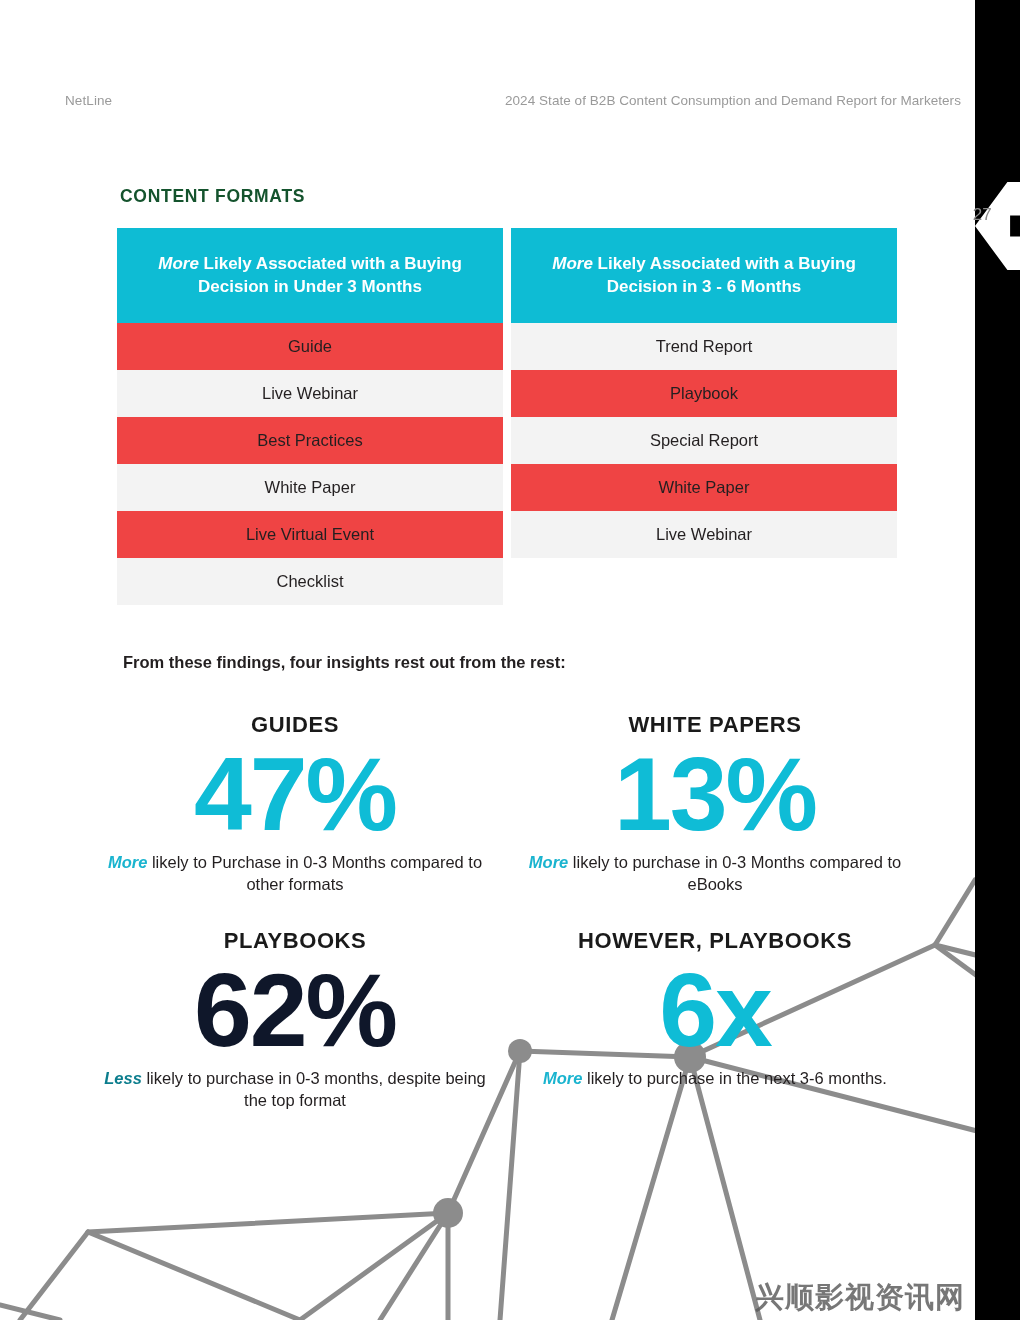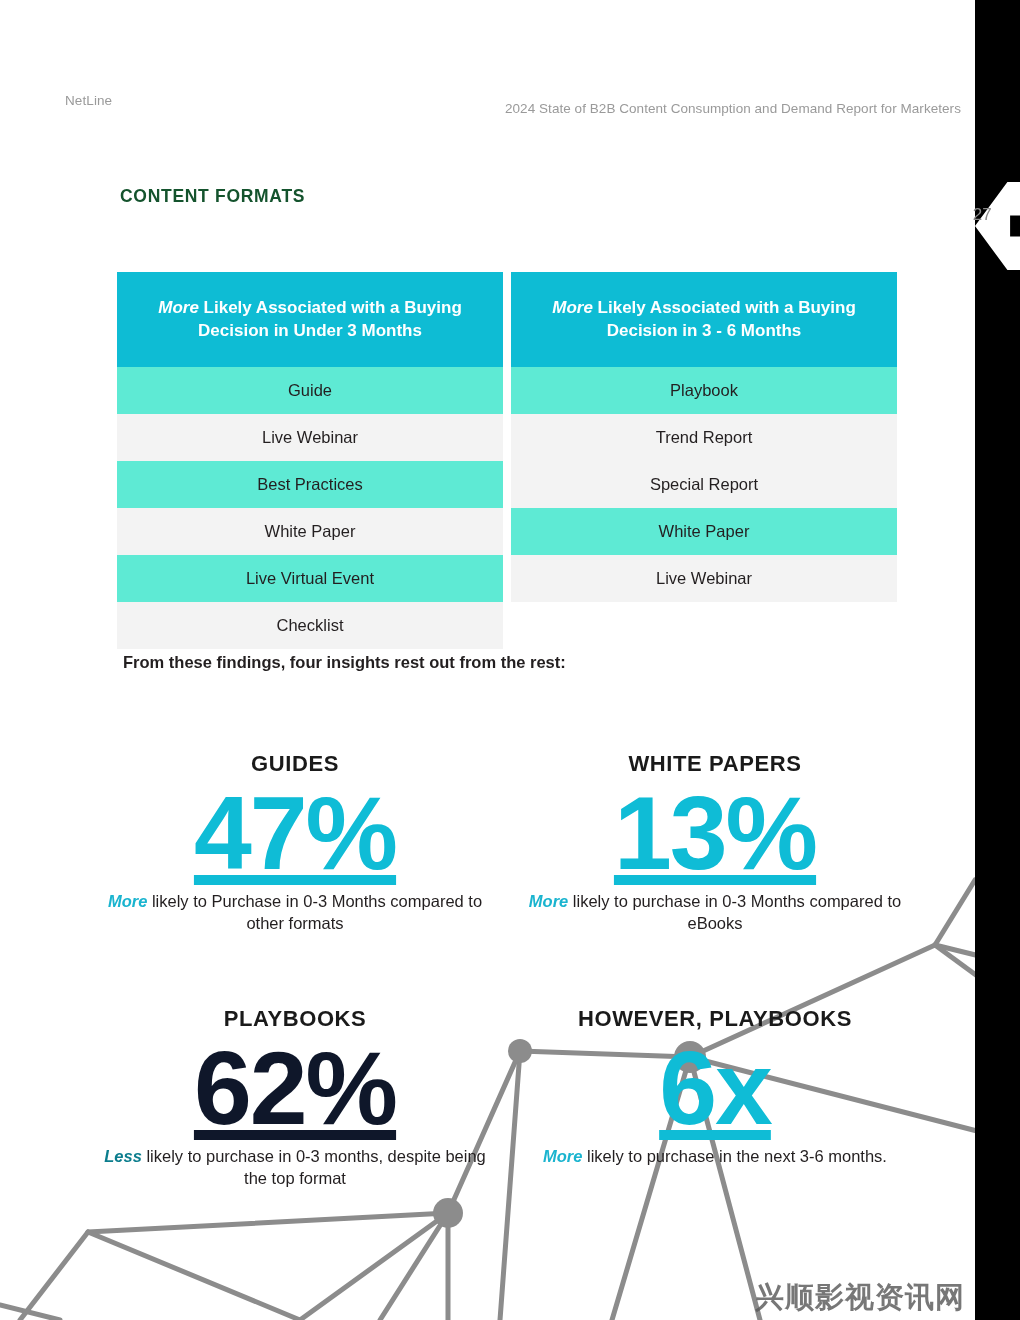--- a/index.html
+++ b/index.html
@@ -66,21 +66,21 @@
     position: absolute;
     left: 65px;
     top: 0;
     font-size: 13.5px;
     color: #9a9a9a;
     letter-spacing: .1px;
   }
   .runhead .doctitle {
     position: absolute;
     left: 505px;
-    top: 8px;
+    top: 0;
     font-size: 13.5px;
     color: #9a9a9a;
     letter-spacing: .05px;
     white-space: nowrap;
   }
 
   
   .section-title {
     position: absolute;
     left: 120px;
@@ -90,21 +90,20 @@
     letter-spacing: .7px;
     color: #14532d;
   }
 
   
   .table-wrap {
     position: absolute;
     left: 117px;
     top: 228px;
     width: 780px;
-    margin-top: 44px;
   }
   .tbl-cols {
     display: flex;
     gap: 8px;
   }
   .tbl-col {
     flex: 1 1 0;
     min-width: 0;
   }
   .tbl-head {
@@ -126,21 +125,21 @@
   }
   .tbl-row {
     height: 47px;
     display: flex;
     align-items: center;
     justify-content: center;
     text-align: center;
     font-size: 16.5px;
     font-weight: normal;
     color: #231f20;
-    background: #5eead4;
+    background: #ef4444;
   }
   .tbl-row.alt {
     background: #f3f3f3;
   }
 
   
   .findings-lead {
     position: absolute;
     left: 123px;
     top: 653px;
@@ -168,29 +167,27 @@
     text-align: center;
     padding: 0 14px;
     box-sizing: border-box;
   }
   .stat-label {
     font-size: 22px;
     font-weight: bold;
     letter-spacing: .6px;
     color: #1a1a1a;
     margin-bottom: 2px;
-    margin-top: 39px;
   }
   .stat-figure {
     font-size: 104px;
     font-weight: bold;
     line-height: 1.04;
     letter-spacing: -2px;
     color: #0fbcd6;
-    text-decoration: underline;
   }
   .stat-figure.teal-dark {
     color: #0f172a;
   }
   .stat-caption {
     font-size: 16.5px;
     line-height: 1.33;
     color: #231f20;
     margin-top: 4px;
   }
@@ -282,22 +279,22 @@
         <div class="tbl-row alt">Live Webinar</div>
         <div class="tbl-row">Best Practices</div>
         <div class="tbl-row alt">White Paper</div>
         <div class="tbl-row">Live Virtual Event</div>
         <div class="tbl-row alt">Checklist</div>
       </div>
       <div class="tbl-col">
         <div class="tbl-head">
           <span><span class="em">More</span><span> Likely Associated with a Buying Decision in 3 - 6 Months</span></span>
         </div>
+        <div class="tbl-row alt">Trend Report</div>
         <div class="tbl-row">Playbook</div>
-        <div class="tbl-row alt">Trend Report</div>
         <div class="tbl-row alt">Special Report</div>
         <div class="tbl-row">White Paper</div>
         <div class="tbl-row alt">Live Webinar</div>
       </div>
     </div>
   </div>
 
   <div class="findings-lead">From these findings, four insights rest out from the rest:</div>
 
   <div class="stats">

